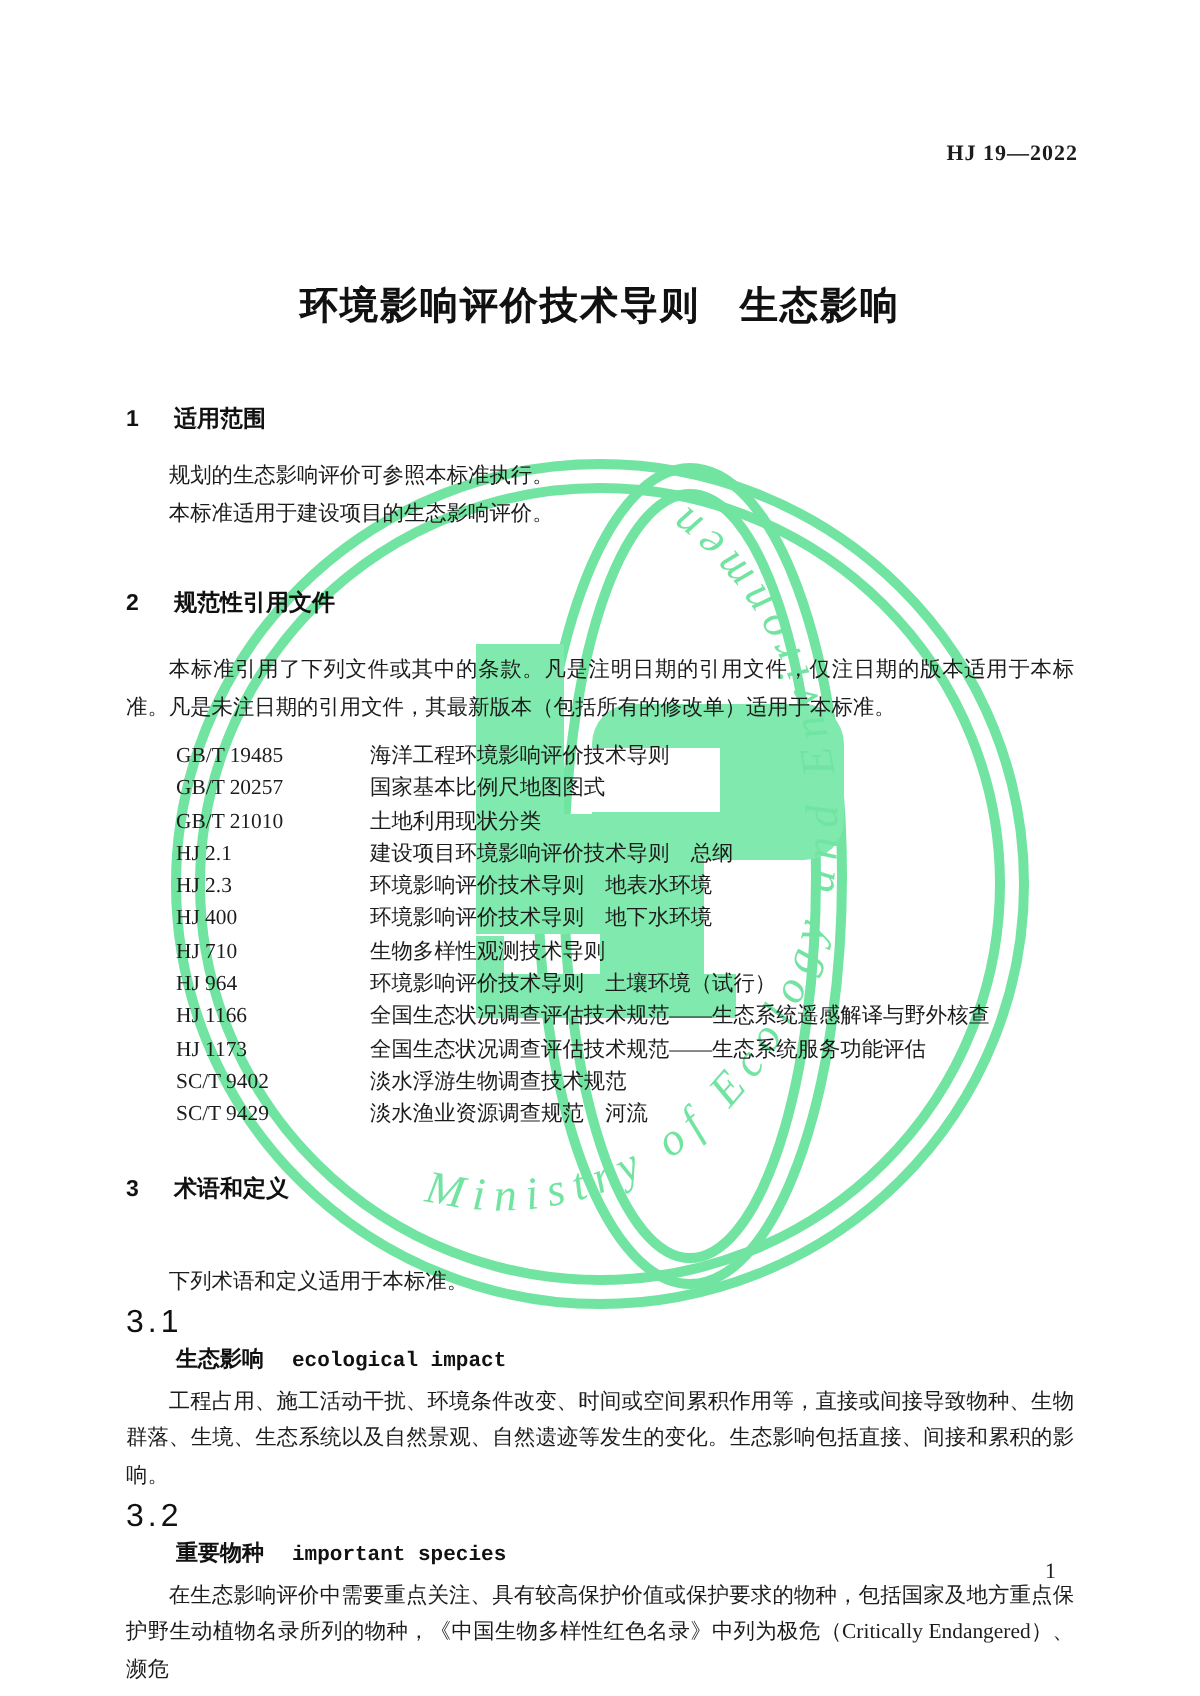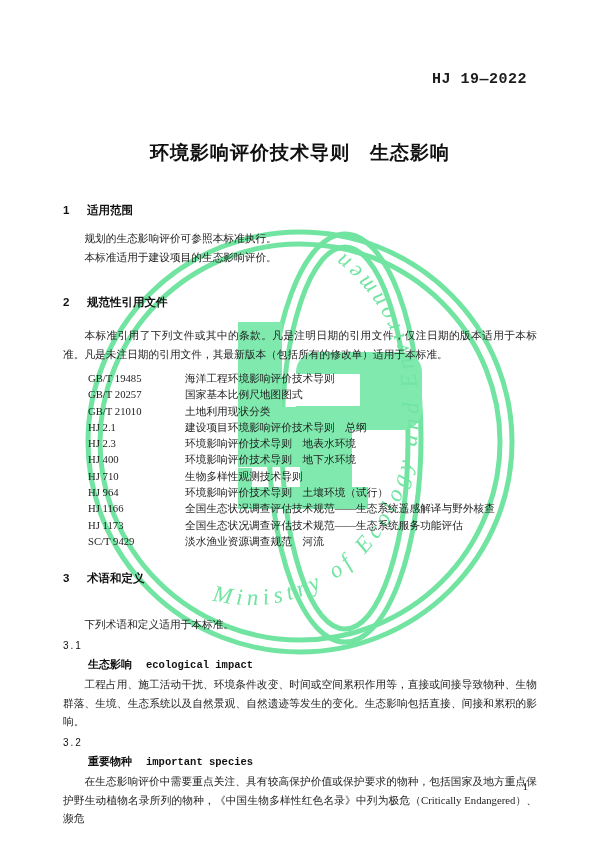--- a/index.html
+++ b/index.html
@@ -10,28 +10,28 @@
     background:#ffffff;
     overflow:hidden;
     font-family:"Liberation Serif","DejaVu Serif",serif;
     color:#1c1c1c;
   }
   
   .wm{position:absolute;left:0;top:0;z-index:0;pointer-events:none;}
   
   .content{position:relative;z-index:1;padding:0 63px;}
   .doc-code{
-    position:absolute;top:71px;right:73px;
-    font-family:Liberation Mono, monospace;
-    font-weight:bold;font-size:15px;letter-spacing:.5px;z-index:2;
+    position:absolute;top:71px;right:61px;
+    font-family:Liberation Serif, serif;
+    font-weight:bold;font-size:11px;letter-spacing:.5px;z-index:2;
   }
   .doc-title{
     margin:0;padding-top:143px;
     text-align:center;
-    font-family:Liberation Mono, monospace;
+    font-family:Liberation Sans, sans-serif;
     font-weight:bold;font-size:19px;letter-spacing:1px;
     line-height:22px;color:#111;
   }
   .sec-head{
     display:flex;align-items:baseline;
     font-family:"Liberation Sans","DejaVu Sans",sans-serif;
     font-weight:bold;font-size:11.5px;line-height:14px;color:#111;
   }
   .sec-head .sec-num{width:24px;flex:0 0 auto;}
   .sec-head-1{margin-top:38px;}
@@ -43,21 +43,21 @@
   .intro{margin-top:17px;}
   
   .ref-list{margin-top:7px;}
   .ref-row{display:flex;font-size:10.7px;line-height:16.3px;}
   .ref-code{flex:0 0 auto;width:97px;padding-left:25px;}
   .ref-title{flex:1;}
   
   .term-id{
     margin-top:3px;
     font-family:"Liberation Sans","DejaVu Sans",sans-serif;
-    font-size:10px;line-height:17px;letter-spacing:2px;color:#111;
+    font-size:16px;line-height:17px;letter-spacing:2px;color:#111;
   }
   .term-head{
     padding-left:25px;line-height:17.5px;
   }
   .term-zh{
     font-family:"Liberation Sans","DejaVu Sans",sans-serif;
     font-weight:bold;font-size:11px;color:#111;
   }
   .term-en{
     font-family:Liberation Mono, monospace;
@@ -158,20 +158,24 @@
       </div>
       <div class="ref-row">
         <span class="ref-code">HJ 1166</span>
         <span class="ref-title">全国生态状况调查评估技术规范——生态系统遥感解译与野外核查</span>
       </div>
       <div class="ref-row">
         <span class="ref-code">HJ 1173</span>
         <span class="ref-title">全国生态状况调查评估技术规范——生态系统服务功能评估</span>
       </div>
       <div class="ref-row">
+        <span class="ref-code">SC/T 9402</span>
+        <span class="ref-title">淡水浮游生物调查技术规范</span>
+      </div>
+      <div class="ref-row">
         <span class="ref-code">SC/T 9429</span>
         <span class="ref-title">淡水渔业资源调查规范　河流</span>
       </div>
     </div>
 
     <div class="sec-head sec-head-3">
       <span class="sec-num">3</span>
       <span>术语和定义</span>
     </div>
     <p class="indent intro" style="margin-top:30px;">下列术语和定义适用于本标准。</p>

